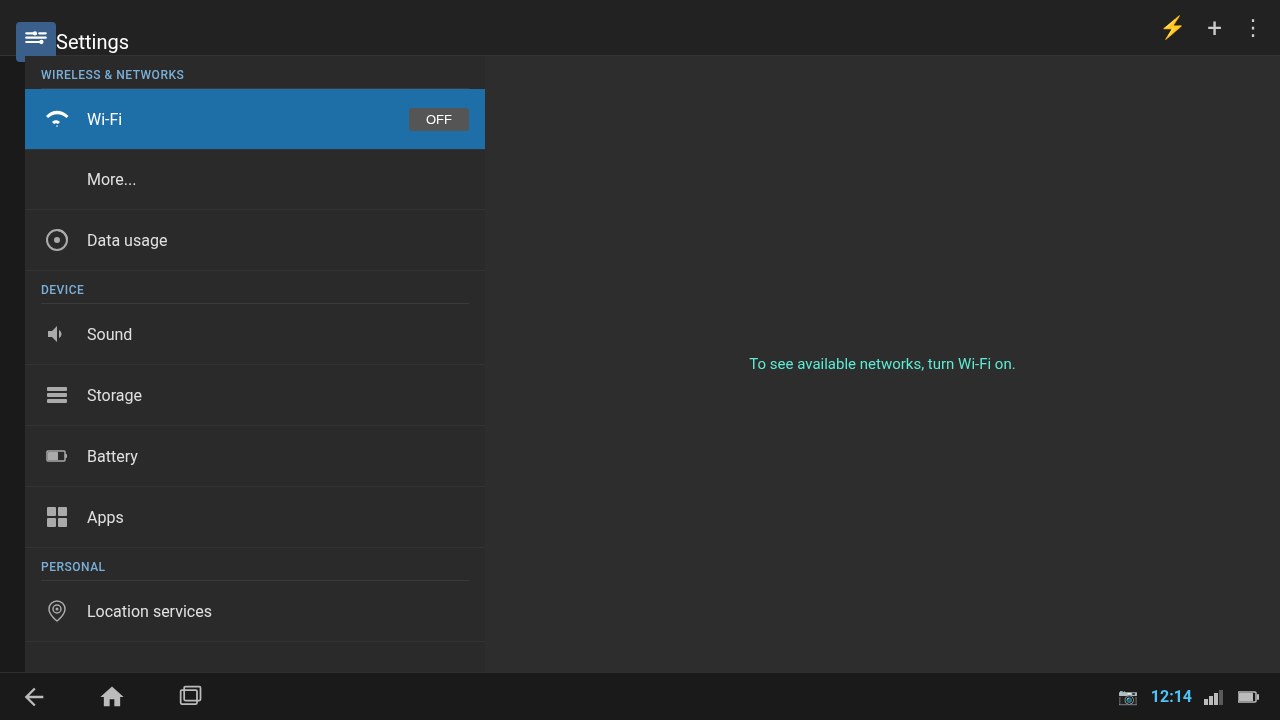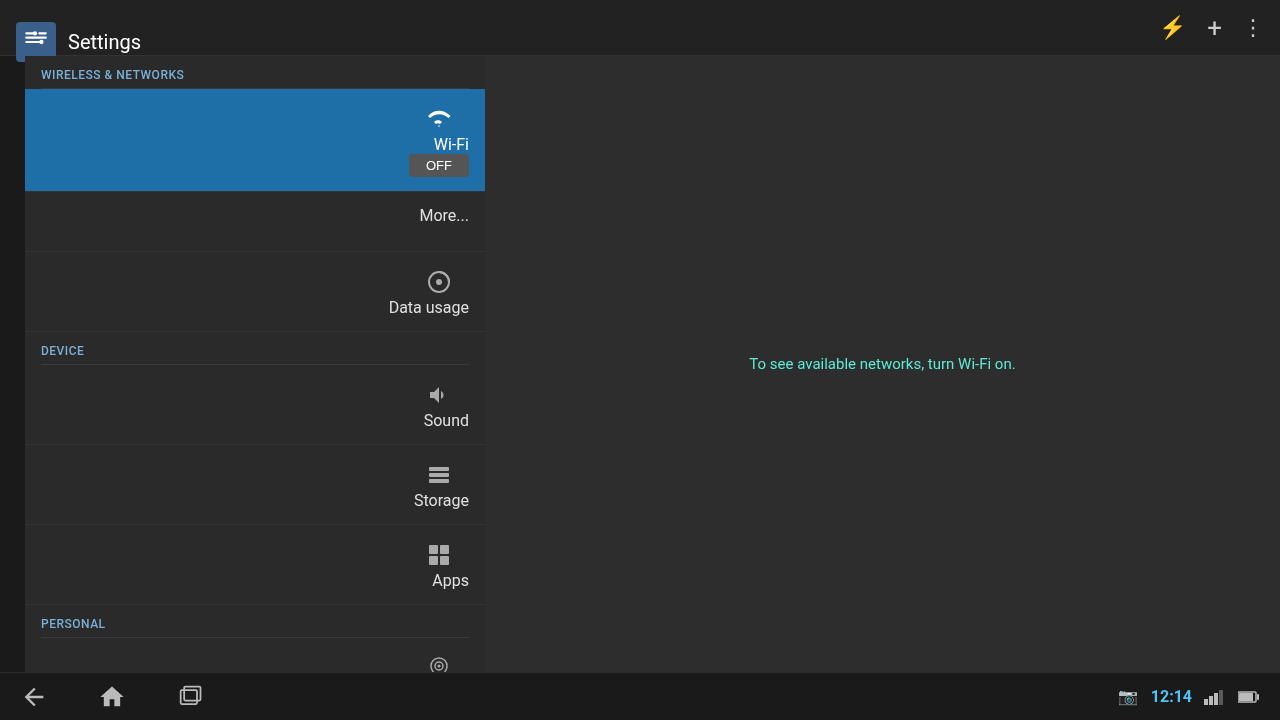--- a/index.html
+++ b/index.html
@@ -18,21 +18,20 @@
       background: #222;
       display: flex;
       align-items: center;
       justify-content: space-between;
       padding: 0 16px;
       border-bottom: 1px solid #333;
     }
     .top-bar-left {
       display: flex;
       align-items: center;
-      gap: 12px;
       margin-top: 28px;
     }
     .settings-icon-box {
       width: 40px;
       height: 40px;
       background: #3a5f8a;
       border-radius: 4px;
       display: flex;
       align-items: center;
       justify-content: center;
@@ -80,26 +79,25 @@
       letter-spacing: 0.5px;
       text-transform: uppercase;
     }
     .section-divider {
       height: 1px;
       background: #3a3a3a;
       margin: 0 16px;
     }
     .sidebar-item {
       display: flex;
-      align-items: flex-end;
+      align-items: center;
       padding: 14px 16px;
       cursor: pointer;
       border-bottom: 1px solid #333;
       min-height: 60px;
-      flex-direction: column;
     }
     .sidebar-item.active {
       background: #1e6fa8;
     }
     .sidebar-item .item-icon {
       width: 32px;
       height: 32px;
       display: flex;
       align-items: center;
       justify-content: center;
@@ -248,20 +246,30 @@
       <div class="item-icon">
         <svg width="24" height="24" viewBox="0 0 24 24" fill="#aaa">
           <rect x="2" y="4" width="20" height="4" rx="1"></rect>
           <rect x="2" y="10" width="20" height="4" rx="1"></rect>
           <rect x="2" y="16" width="20" height="4" rx="1"></rect>
         </svg>
       </div>
       <span class="item-label">Storage</span>
     </div>
 
+    <div class="sidebar-item">
+      <div class="item-icon">
+        <svg width="24" height="24" viewBox="0 0 24 24" fill="#aaa">
+          <rect x="2" y="7" width="18" height="10" rx="1" stroke="#aaa" stroke-width="1.5" fill="none"></rect>
+          <rect x="3" y="8" width="10" height="8" rx="0.5" fill="#aaa"></rect>
+          <rect x="20" y="10" width="2" height="4" rx="1" fill="#aaa"></rect>
+        </svg>
+      </div>
+      <span class="item-label">Battery</span>
+    </div>
 
     <div class="sidebar-item">
       <div class="item-icon">
         <svg width="24" height="24" viewBox="0 0 24 24" fill="#aaa">
           <rect x="2" y="2" width="9" height="9" rx="1"></rect>
           <rect x="13" y="2" width="9" height="9" rx="1"></rect>
           <rect x="2" y="13" width="9" height="9" rx="1"></rect>
           <rect x="13" y="13" width="9" height="9" rx="1"></rect>
         </svg>
       </div>

